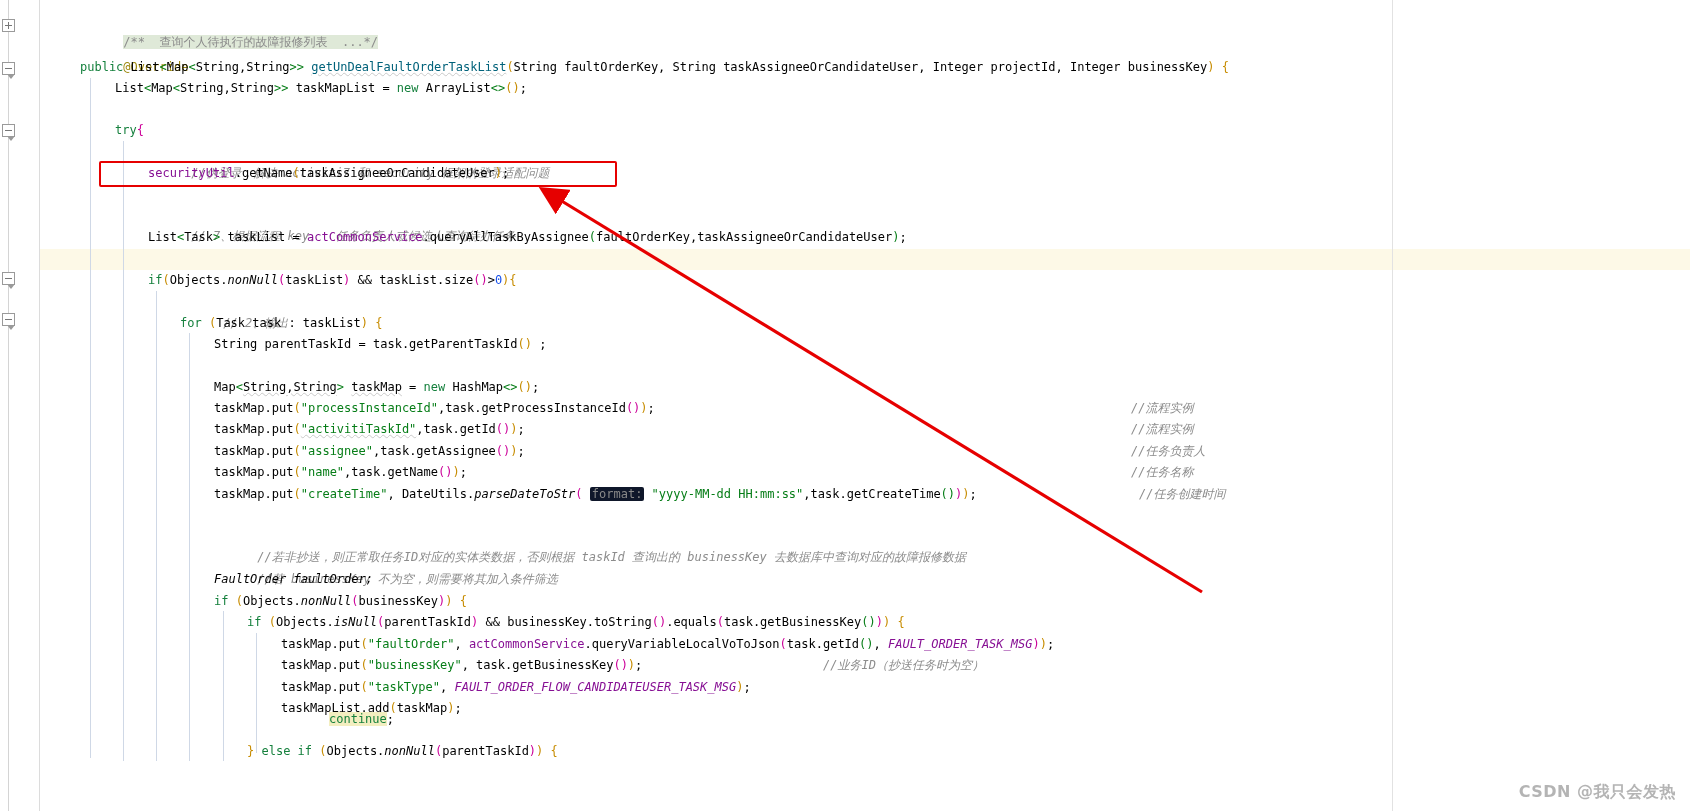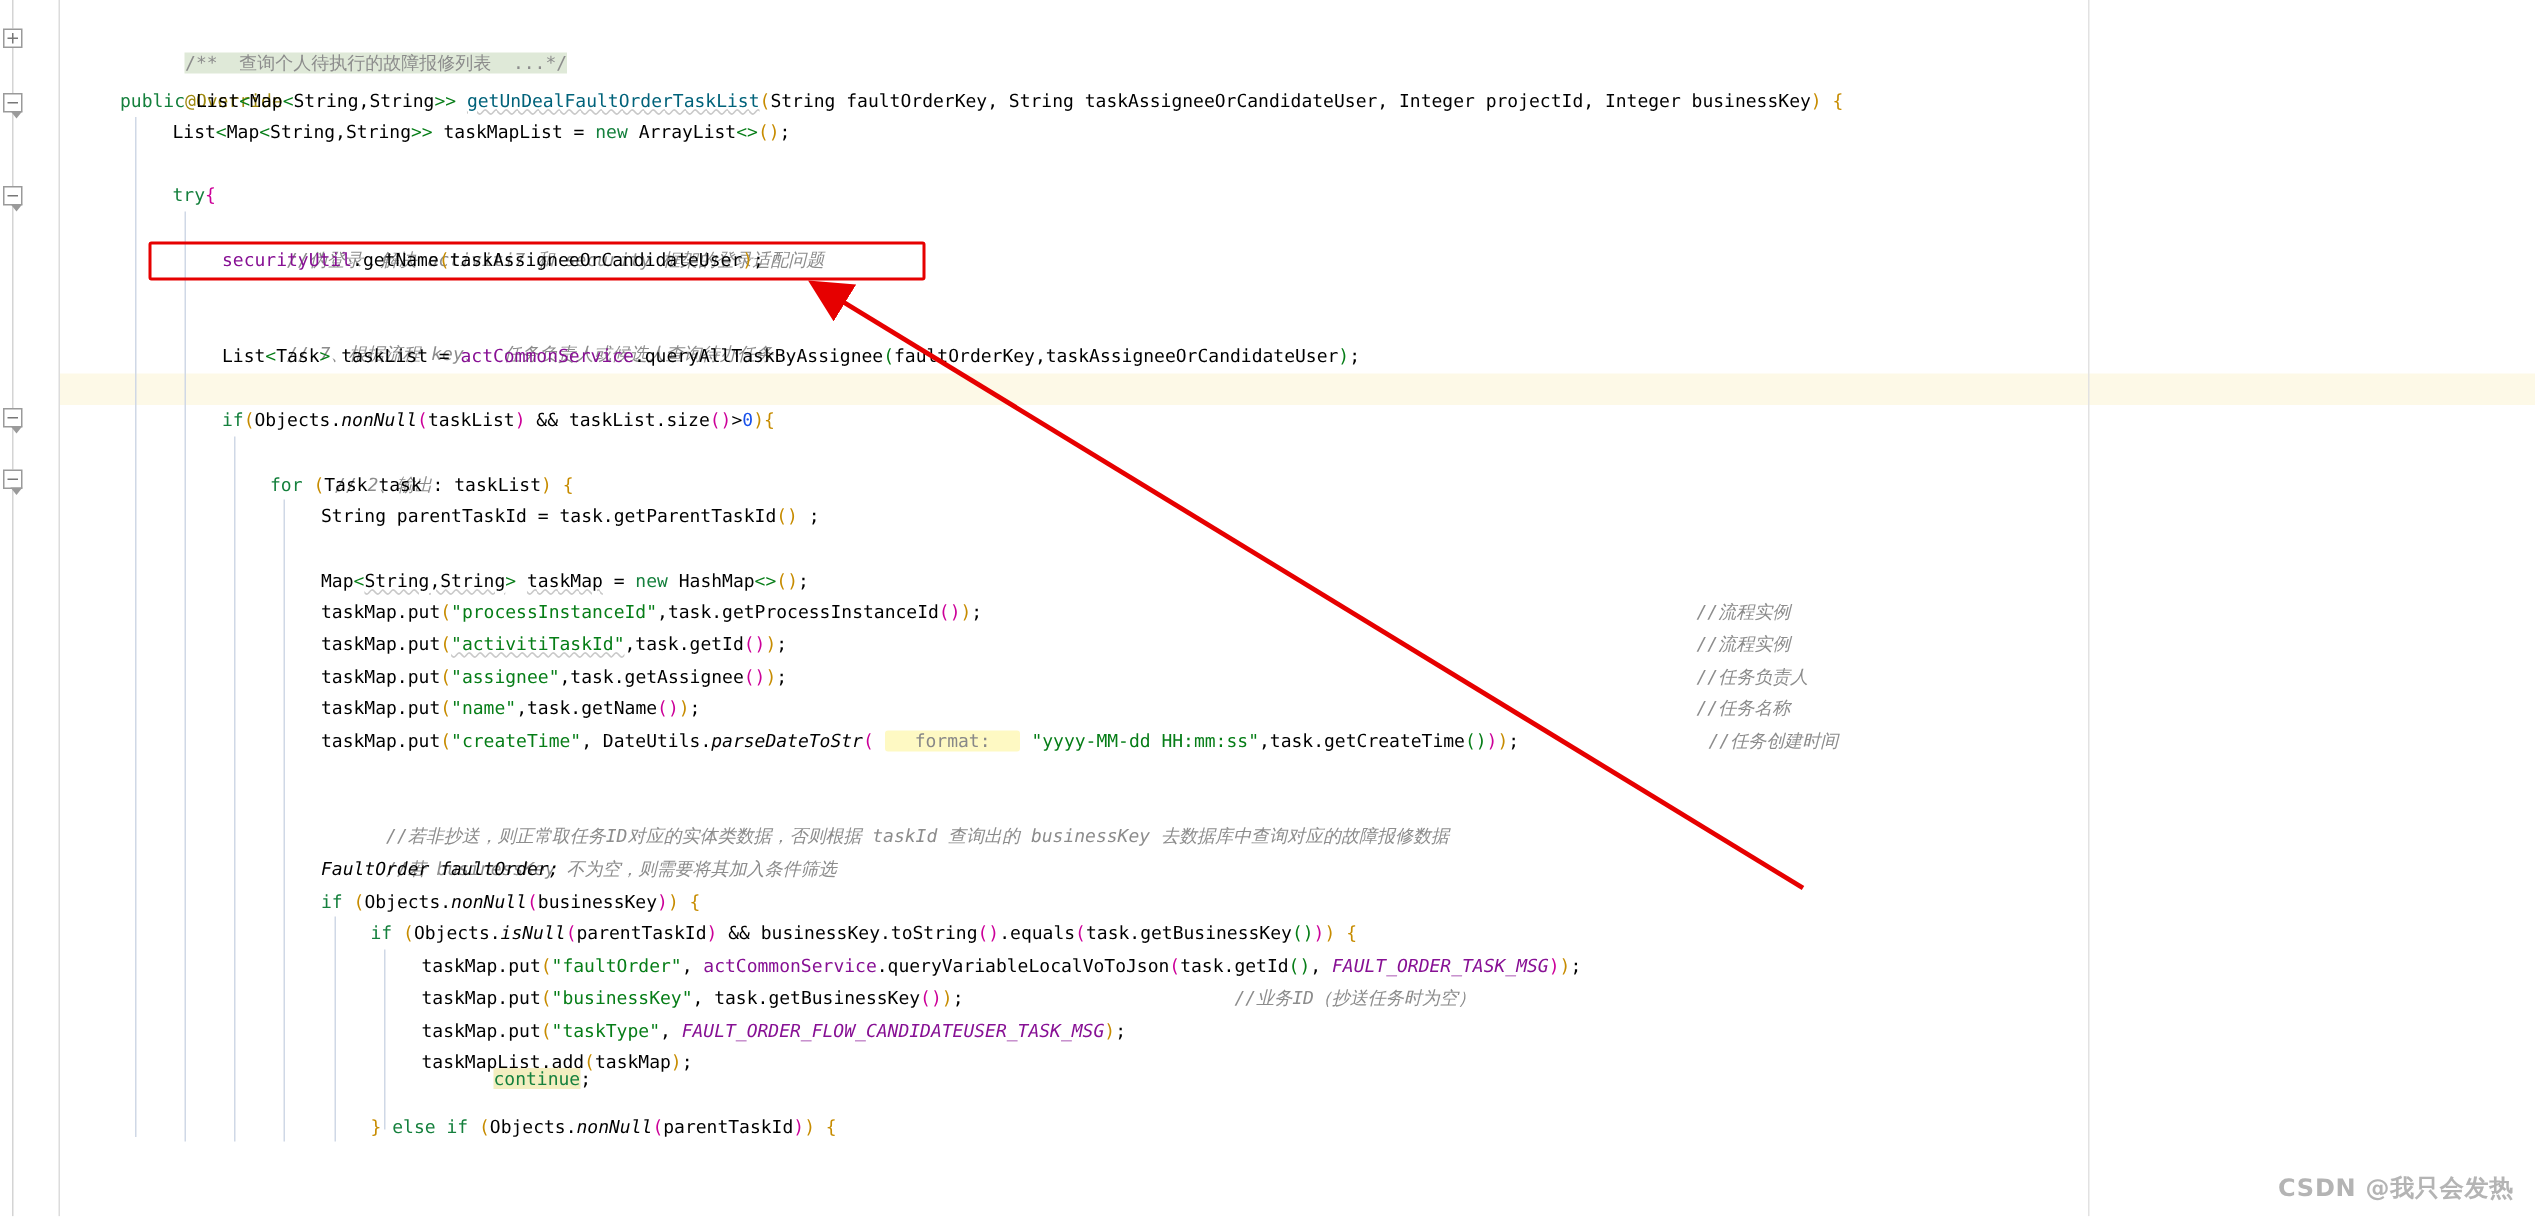--- a/index.html
+++ b/index.html
@@ -118,25 +118,25 @@
   .field   { color: #871094; }
   .static  { color: #871094; font-style: italic; }
   .mstatic { color: #000000; font-style: italic; }
   .gen     { color: #067d17; }
   .p1      { color: #c78c00; }
   .p2      { color: #cc0099; }
   .p3      { color: #067d17; }
   .brace   { color: #c78c00; }
   .ident   { color: #000000; }
   .hintbg  {
-    background: #fef9c3;
+    background: #0f172a;
     color: #888888;
     font-style: normal;
     border-radius: 2px;
-    padding: 0 20px;
+    padding: 0 2px;
   }
   .docbg   { background: #dfe9d8; }
   .squig {
     text-decoration: underline;
     text-decoration-style: wavy;
     text-decoration-color: #c9c9c9;
     text-decoration-thickness: 1px;
   }
   .hl-continue { background: #f3eec0; }
 

